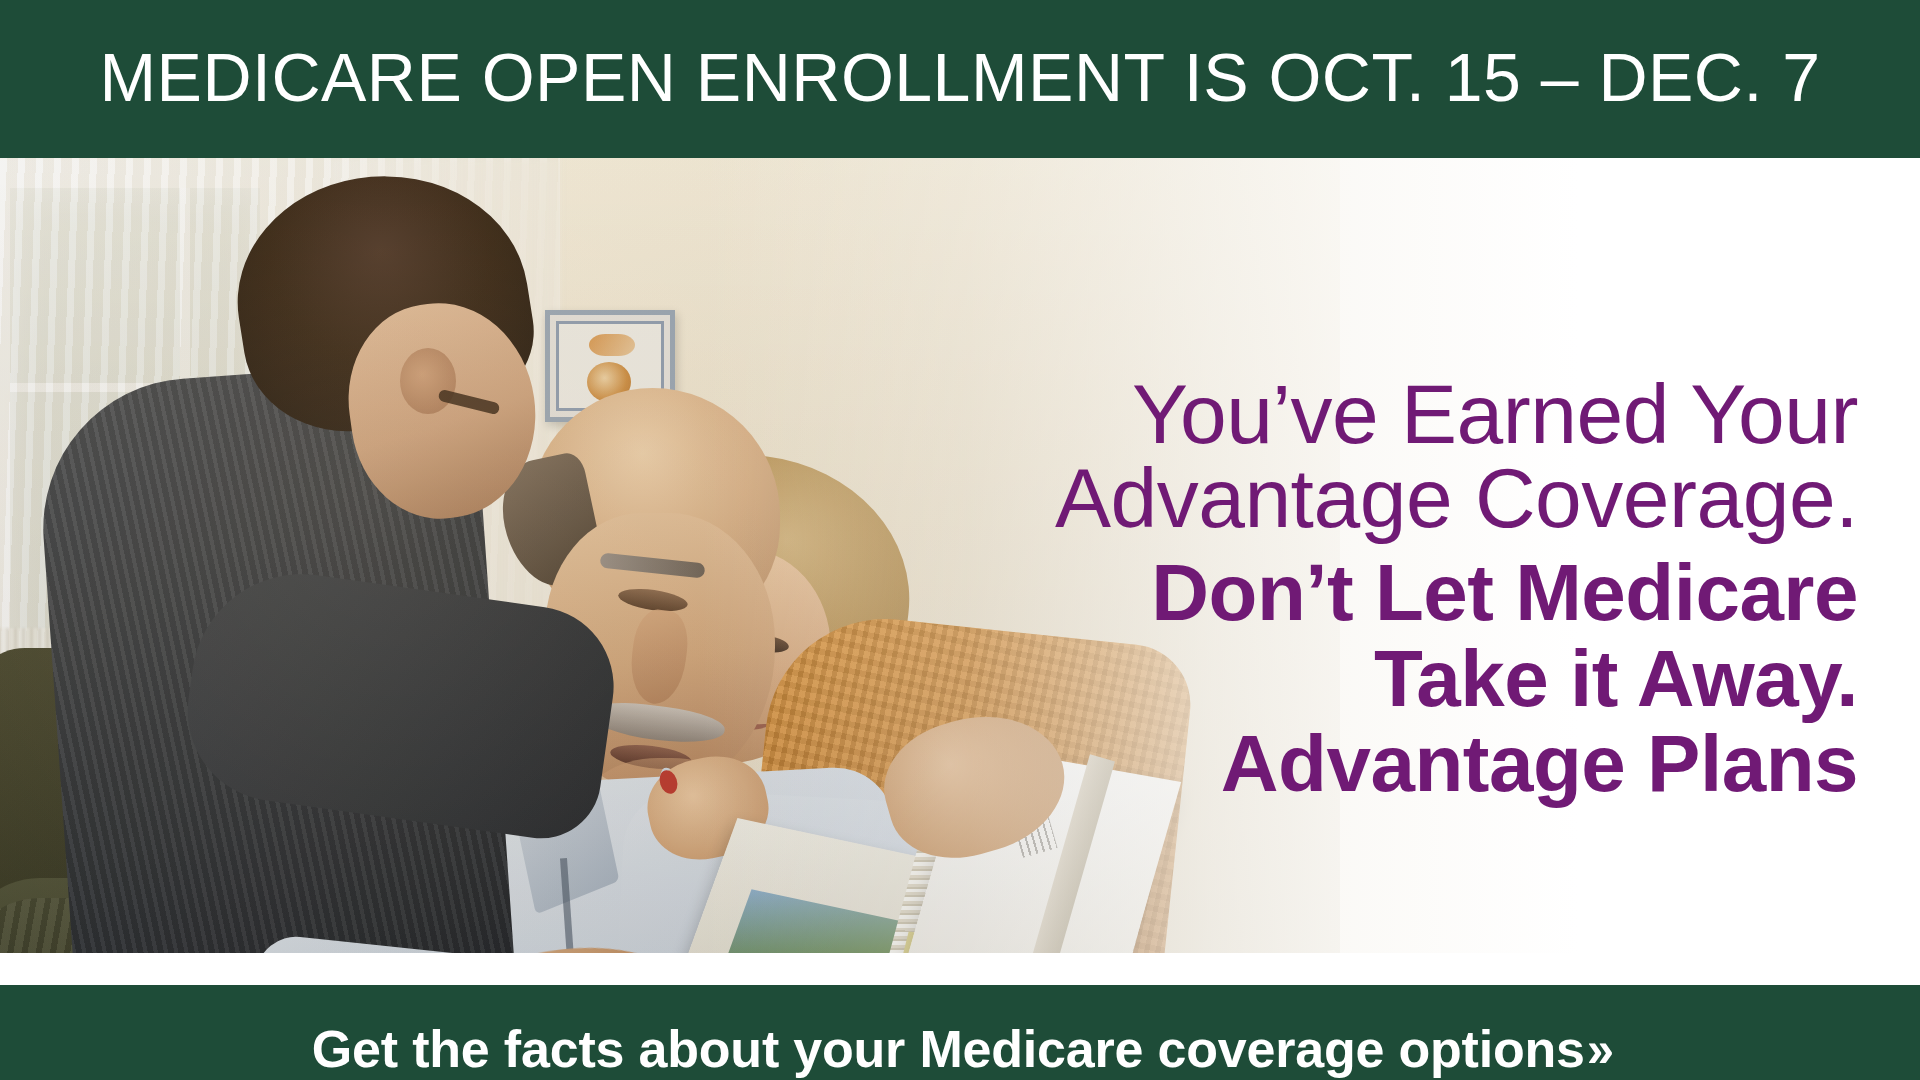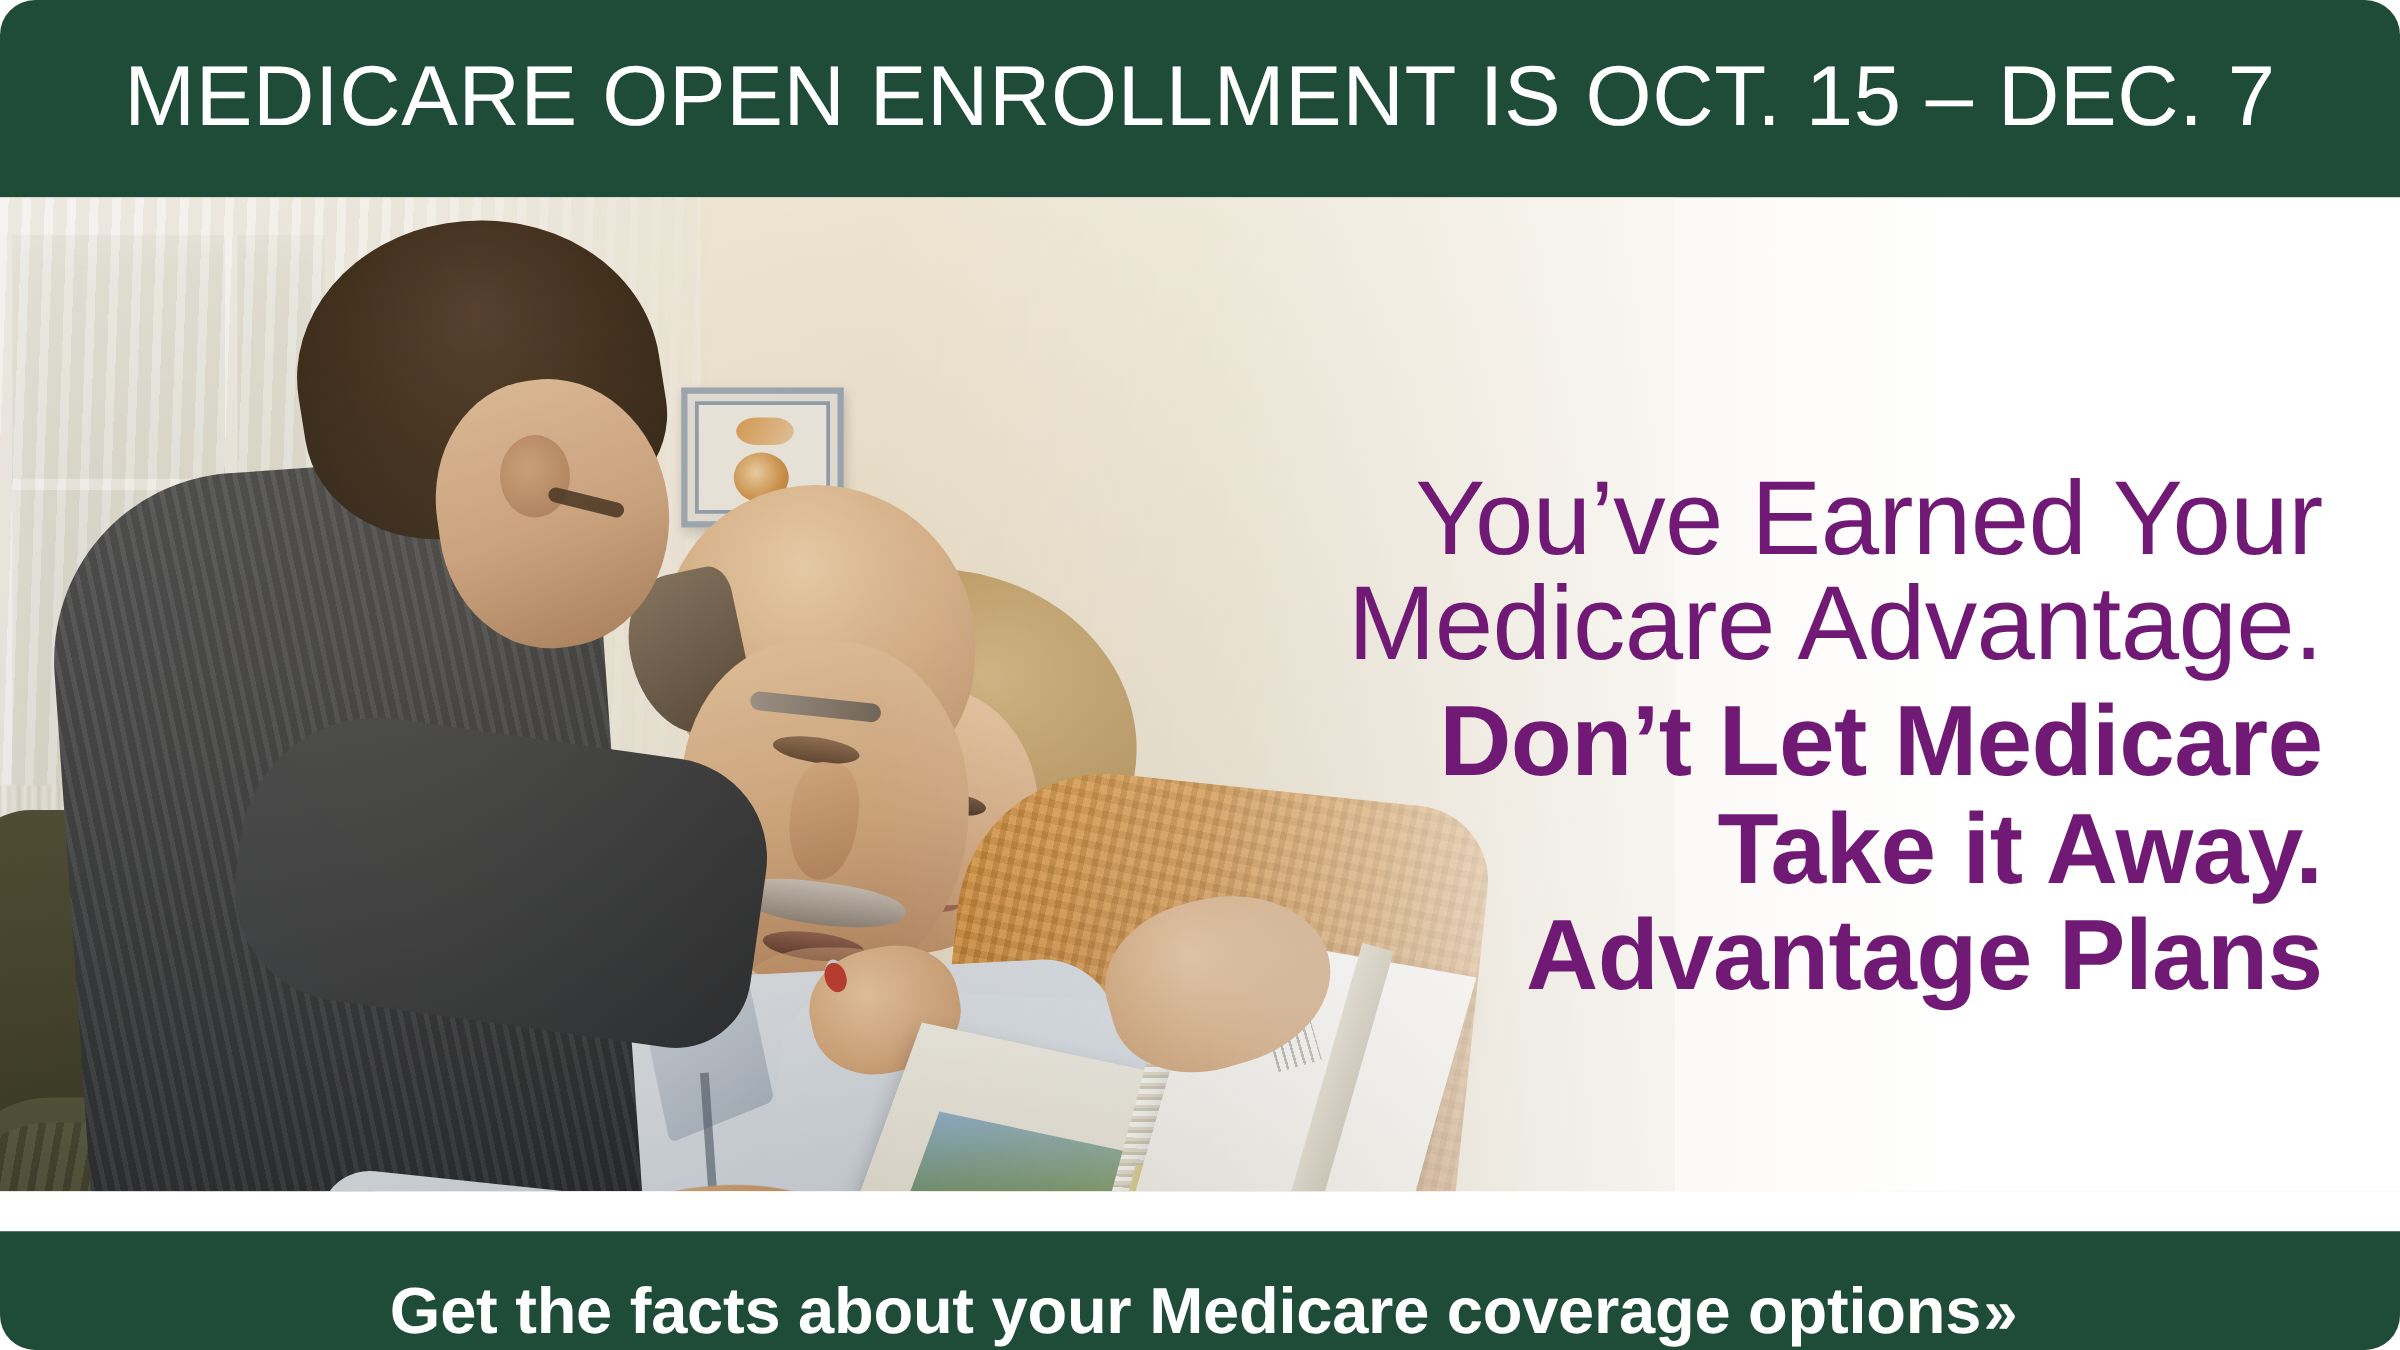--- a/index.html
+++ b/index.html
@@ -3,21 +3,21 @@
 <meta charset="utf-8">
 <style>
   * { margin:0; padding:0; box-sizing:border-box; }
   html, body {
     width:1920px; height:1080px; overflow:hidden;
     background:#ffffff;
     font-family:"Liberation Sans", sans-serif;
   }
   #ad {
     position:relative; width:1920px; height:1080px;
-    background:#ffffff; overflow:hidden;border-radius:28px;
+    background:#ffffff; overflow:hidden;
   }
 
   
   .top-banner {
     position:absolute; left:0; top:0; width:1920px; height:158px;
     background:#1E4C38;
     display:flex; align-items:center; justify-content:center;
   }
   .top-banner-text {
     color:#ffffff;
@@ -499,21 +499,21 @@
       <div class="gpa-hand"></div>
       <div class="gpa-hand2"></div>
 
       <div class="photo-grade"></div>
     </div>
 
     <div class="fade-right"></div>
 
     <div class="headline">
       <div class="hl-light">You’ve Earned Your</div>
-      <div class="hl-light">Medicare Advantage.</div>
+      <div class="hl-light">Advantage Coverage.</div>
       <div class="hl-bold">
         <div>Don’t Let Medicare</div>
         <div>Take it Away.</div>
         <div>Advantage Plans</div>
       </div>
     </div>
 
   </div>
 
   <div class="bottom-banner">

